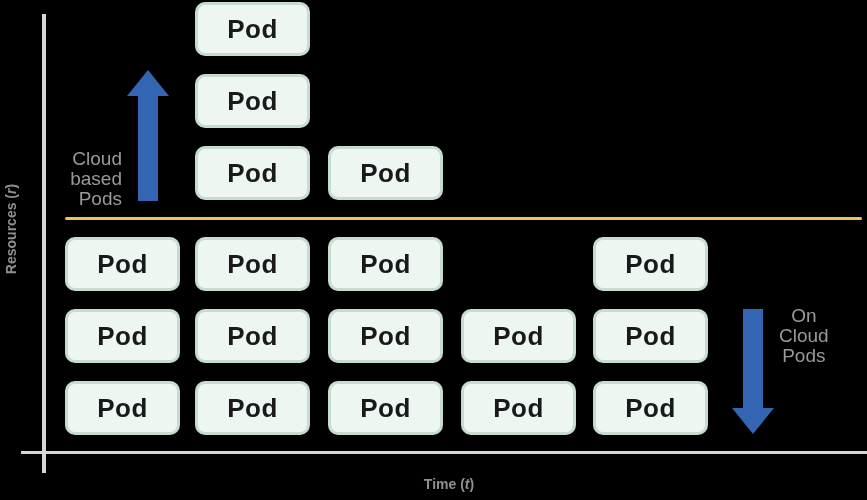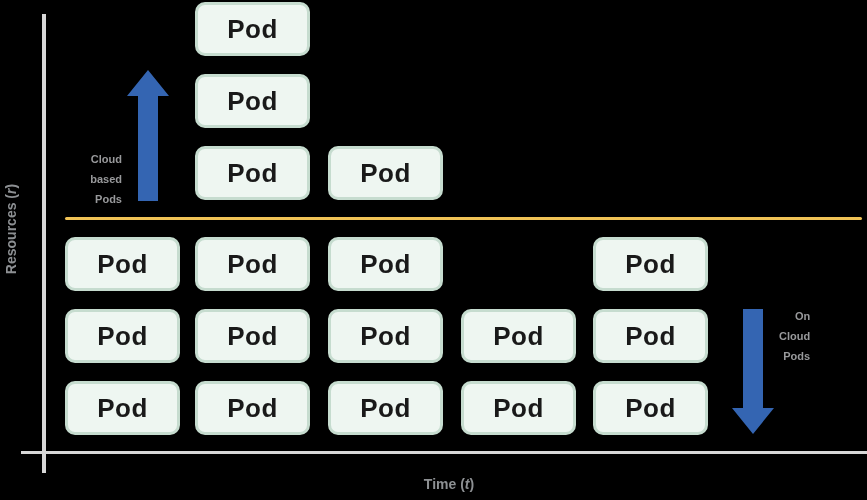--- a/index.html
+++ b/index.html
@@ -44,28 +44,28 @@
     font-weight: 700;
     color: var(--pod-text, #191919);
     letter-spacing: 0.5px;
   }
   .arrow-svg {
     position: absolute;
     color: var(--arrow-blue, #3465b2);
   }
   .side-label {
     position: absolute;
-    font-size: 11px;
+    font-size: 19px;
     line-height: 20px;
-    font-weight: 700;
+    font-weight: 400;
     color: var(--label-gray, #98999b);
   }
   .side-label div { white-space: nowrap; }
   .cloud-label { top: 149px; right: 745px; text-align: right; }
-  .onprem-label { top: 306px; left: 779px; text-align: right; }
+  .onprem-label { top: 306px; left: 779px; text-align: center; }
   .axis-label {
     position: absolute;
     font-size: 14px;
     font-weight: 700;
     color: var(--axis-label-gray, #8d9093);
     white-space: nowrap;
   }
   .x-axis-label {
     left: 399px; top: 476px;
     width: 100px;

